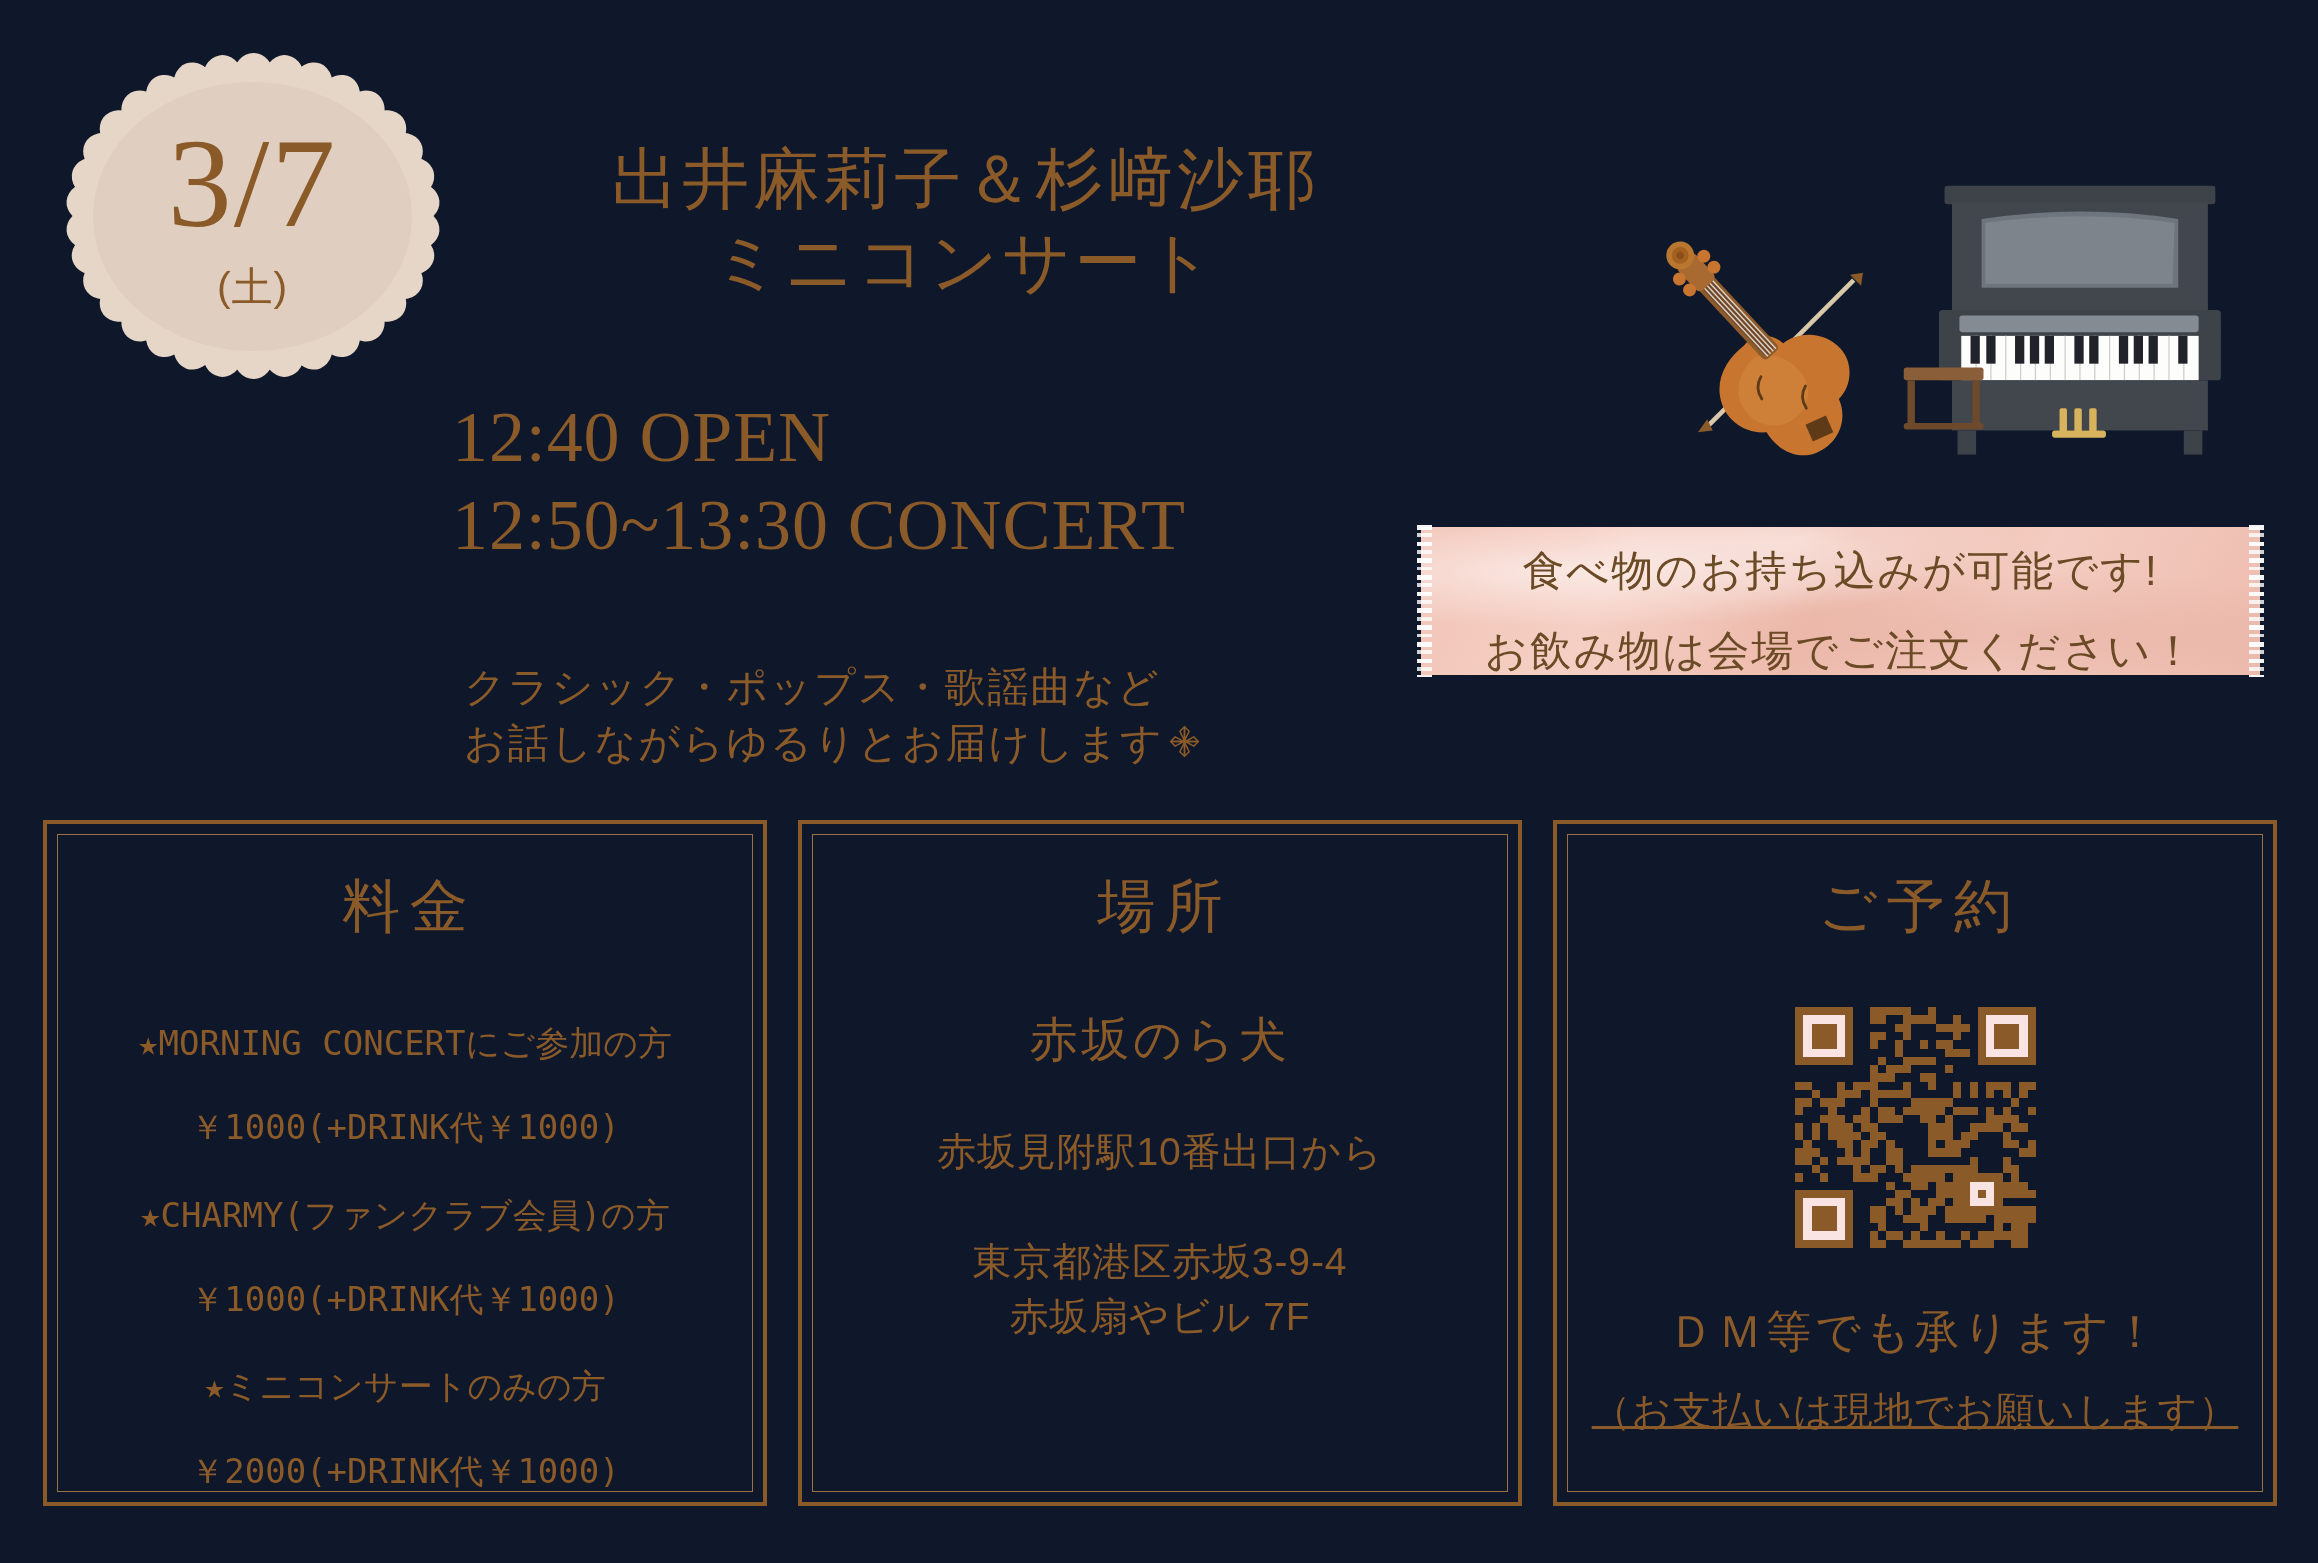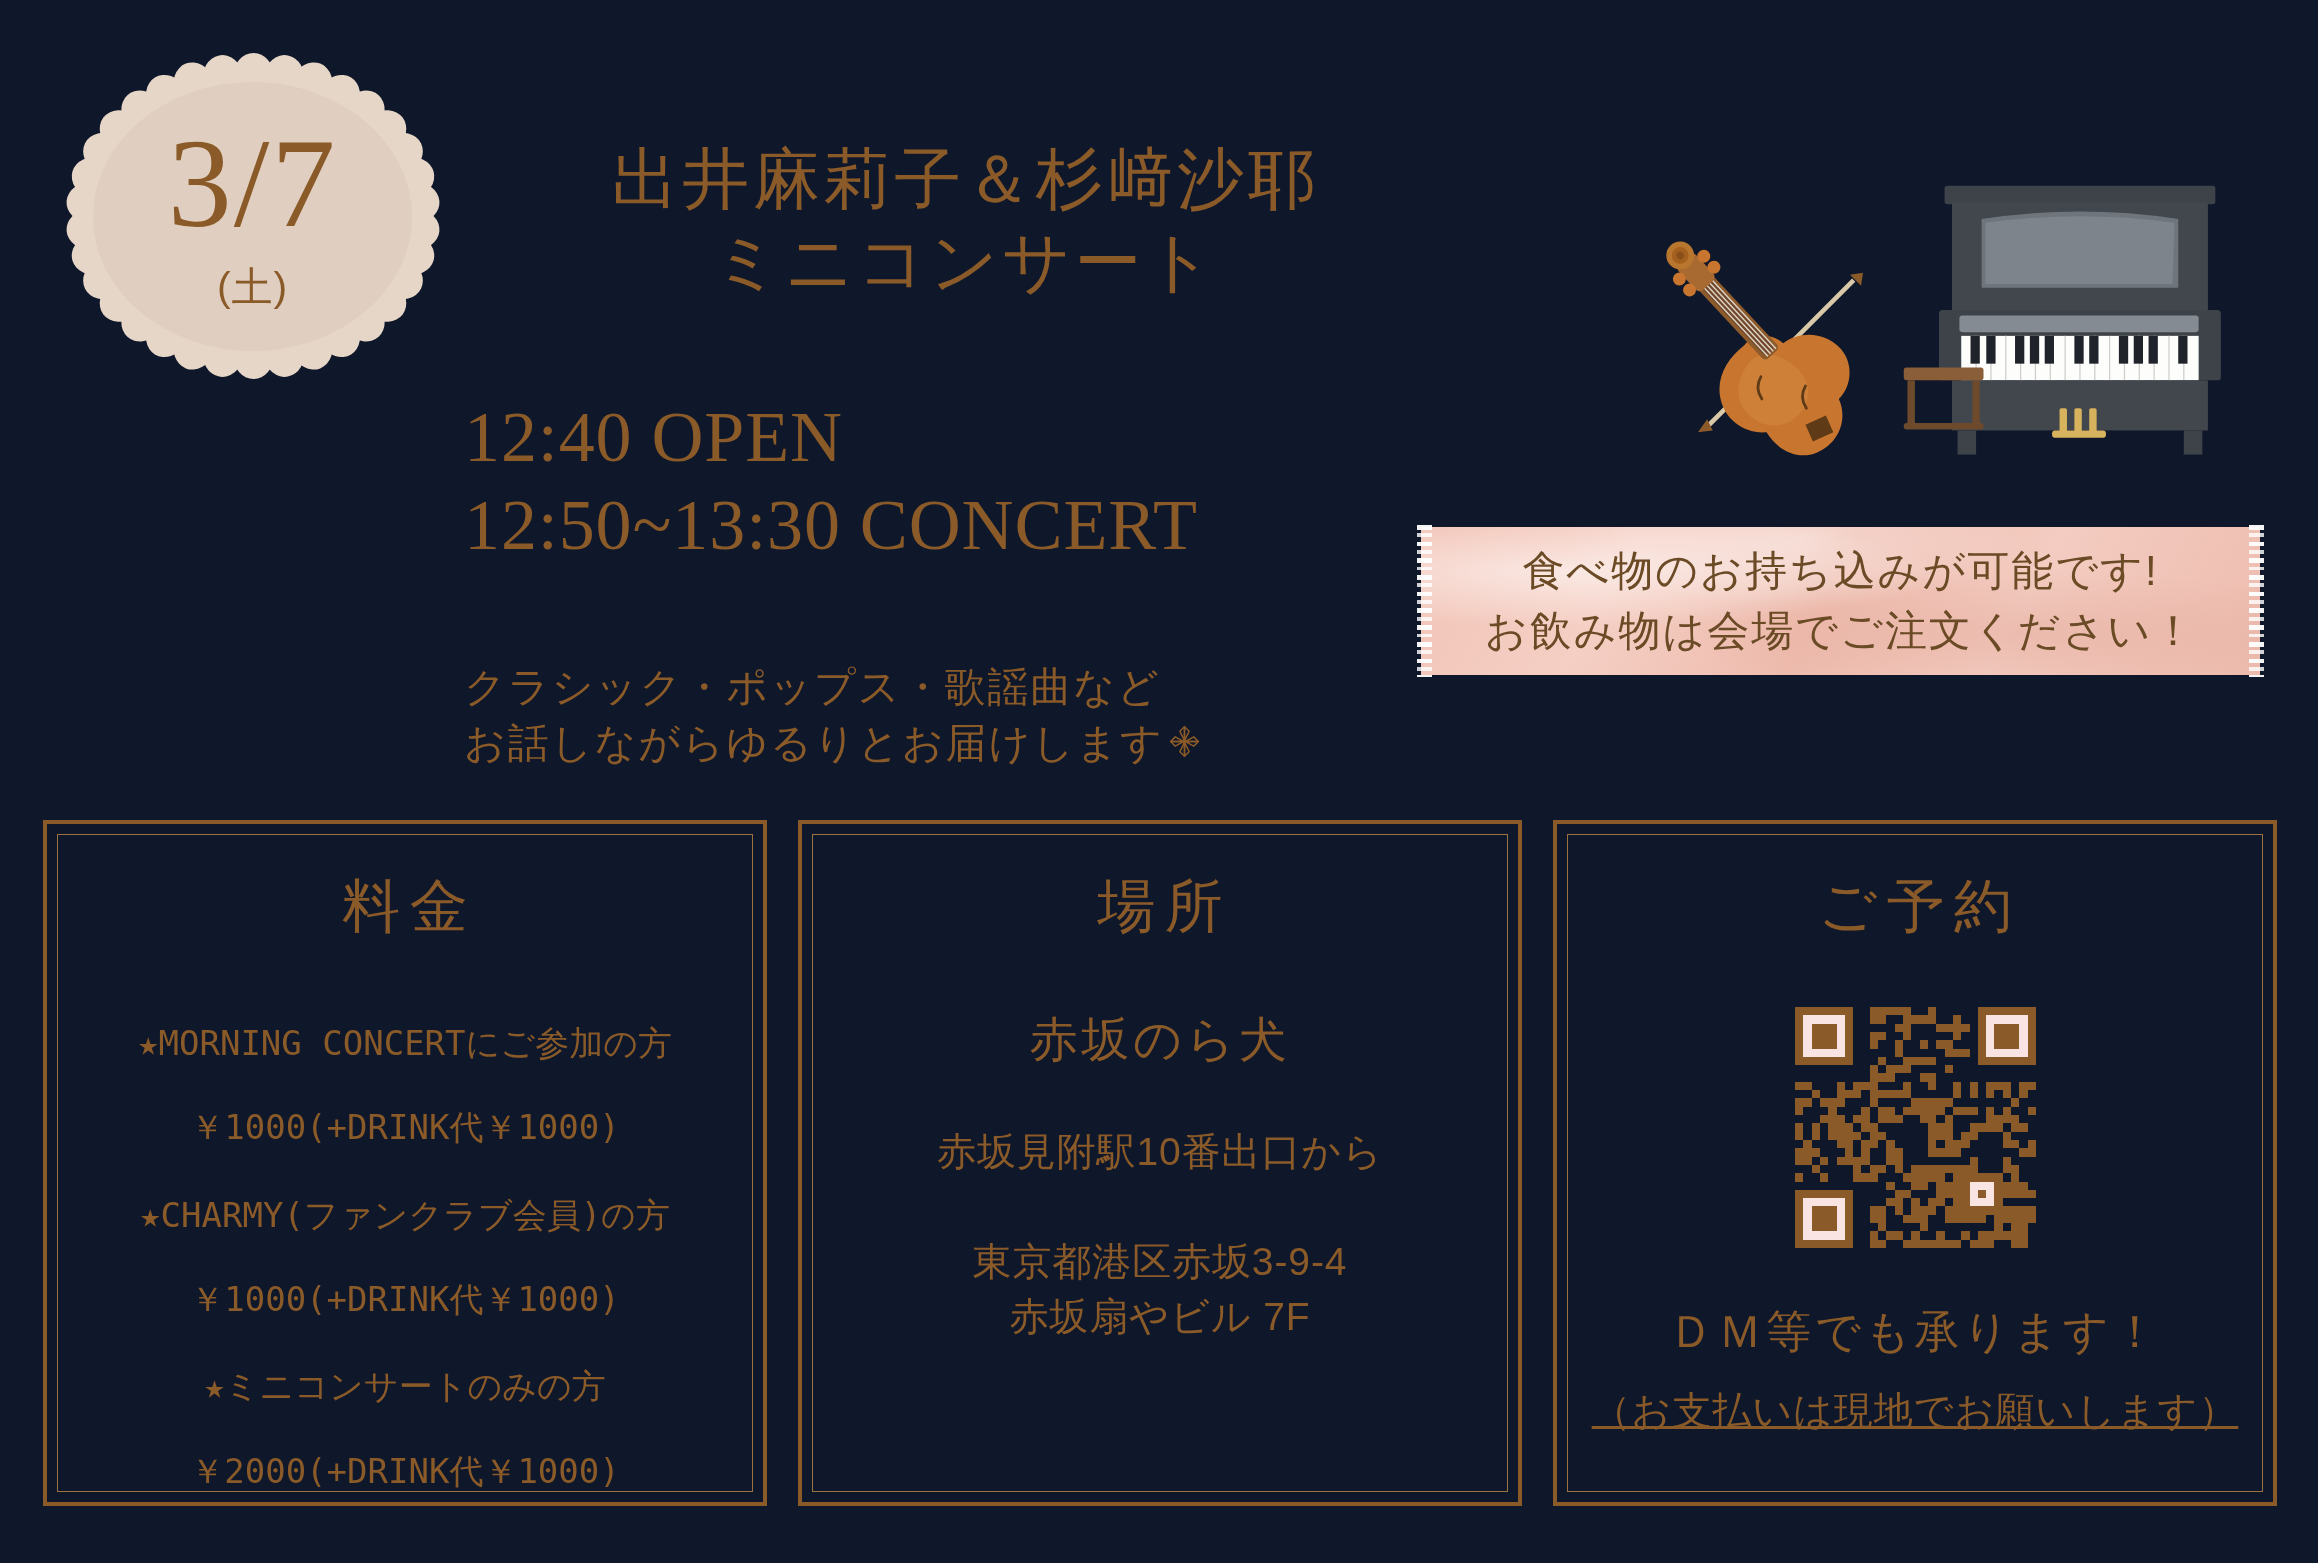--- a/index.html
+++ b/index.html
@@ -84,21 +84,21 @@
   .title-line {
     font-size: 67px;
     line-height: 1.24;
     letter-spacing: 3.7px;
     white-space: nowrap;
   }
 
   
   .times-block {
     position: absolute;
-    left: 464px;
+    left: 452px;
     top: 394px;
     color: #8a5a28;
     font-family: "Liberation Serif", "DejaVu Serif", serif;
   }
   .time-line {
     font-size: 72px;
     line-height: 1.22;
     letter-spacing: 0.9px;
     white-space: nowrap;
   }
@@ -165,20 +165,21 @@
   .notice::before { left: -3.7px; }
   .notice::after  { right: -3.7px; }
   .notice-line {
     font-size: 42px;
     line-height: 1.42;
     letter-spacing: 1.9px;
     color: #6b4a26;
     white-space: nowrap;
     position: relative;
     z-index: 2;
+    margin-top: 20px;
   }
 
   
   .boxes {
     position: absolute;
     left: 43px;
     top: 820px;
     width: 2234px;
     height: 564px;
     display: flex;

